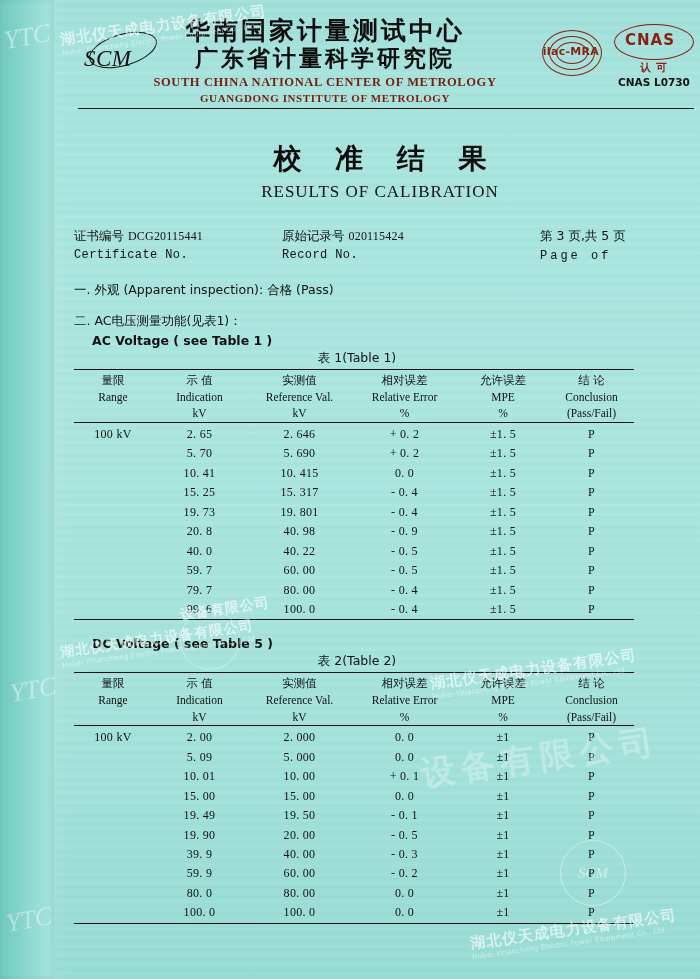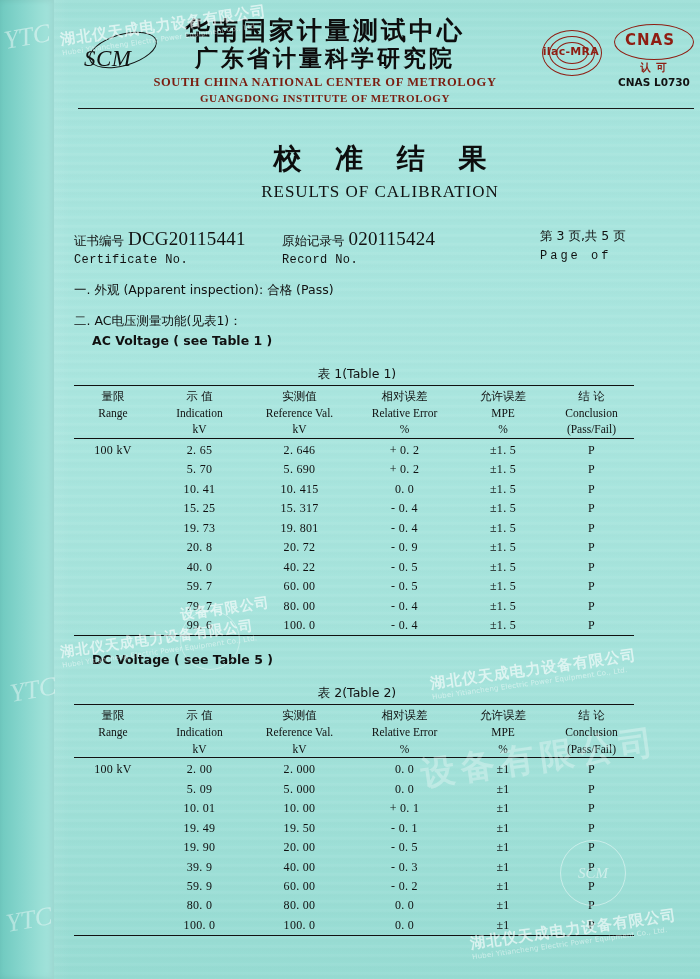--- a/index.html
+++ b/index.html
@@ -229,21 +229,21 @@
   .meta .c1 { left: 14px; }
   .meta .c2 { left: 222px; }
   .meta .c3 { left: 480px; }
   .meta .line1 {
     font-family: "DejaVu Sans", sans-serif;
     font-size: 12.5px;
     white-space: nowrap;
   }
   .meta .line1 .val {
     font-family: "Liberation Serif", serif;
-    font-size: 19px;
+    font-size: 12px;
     letter-spacing: 0.2px;
   }
   .meta .line2 {
     font-family: "Liberation Mono", monospace;
     font-size: 12px;
     margin-top: 3px;
     letter-spacing: 0.4px;
     white-space: nowrap;
   }
   .meta .pg-line1 {
@@ -275,21 +275,21 @@
     font-family: "DejaVu Sans", sans-serif;
     font-size: 12.5px;
     margin-top: 3px;
     padding-left: 18px;
     font-weight: bold;
   }
   .tbl-caption {
     text-align: center;
     font-family: "DejaVu Sans", sans-serif;
     font-size: 12.5px;
-    margin-top: 18px;
+    margin-top: 2px;
     margin-right: 60px;
   }
 
   
   table.calib {
     margin-top: 2px;
     margin-left: 14px;
     border-collapse: collapse;
     width: 560px;
     font-size: 11.5px;
@@ -574,21 +574,21 @@
           <td></td>
           <td>19. 73</td>
           <td>19. 801</td>
           <td>- 0. 4</td>
           <td>±1. 5</td>
           <td>P</td>
         </tr>
         <tr>
           <td></td>
           <td>20. 8</td>
-          <td>20. 72</td>
+          <td>40. 98</td>
           <td>- 0. 9</td>
           <td>±1. 5</td>
           <td>P</td>
         </tr>
         <tr>
           <td></td>
           <td>40. 0</td>
           <td>40. 22</td>
           <td>- 0. 5</td>
           <td>±1. 5</td>
@@ -690,20 +690,28 @@
         <tr>
           <td></td>
           <td>10. 01</td>
           <td>10. 00</td>
           <td>+ 0. 1</td>
           <td>±1</td>
           <td>P</td>
         </tr>
         <tr>
           <td></td>
+          <td>15. 00</td>
+          <td>15. 00</td>
+          <td>0. 0</td>
+          <td>±1</td>
+          <td>P</td>
+        </tr>
+        <tr>
+          <td></td>
           <td>19. 49</td>
           <td>19. 50</td>
           <td>- 0. 1</td>
           <td>±1</td>
           <td>P</td>
         </tr>
         <tr>
           <td></td>
           <td>19. 90</td>
           <td>20. 00</td>

